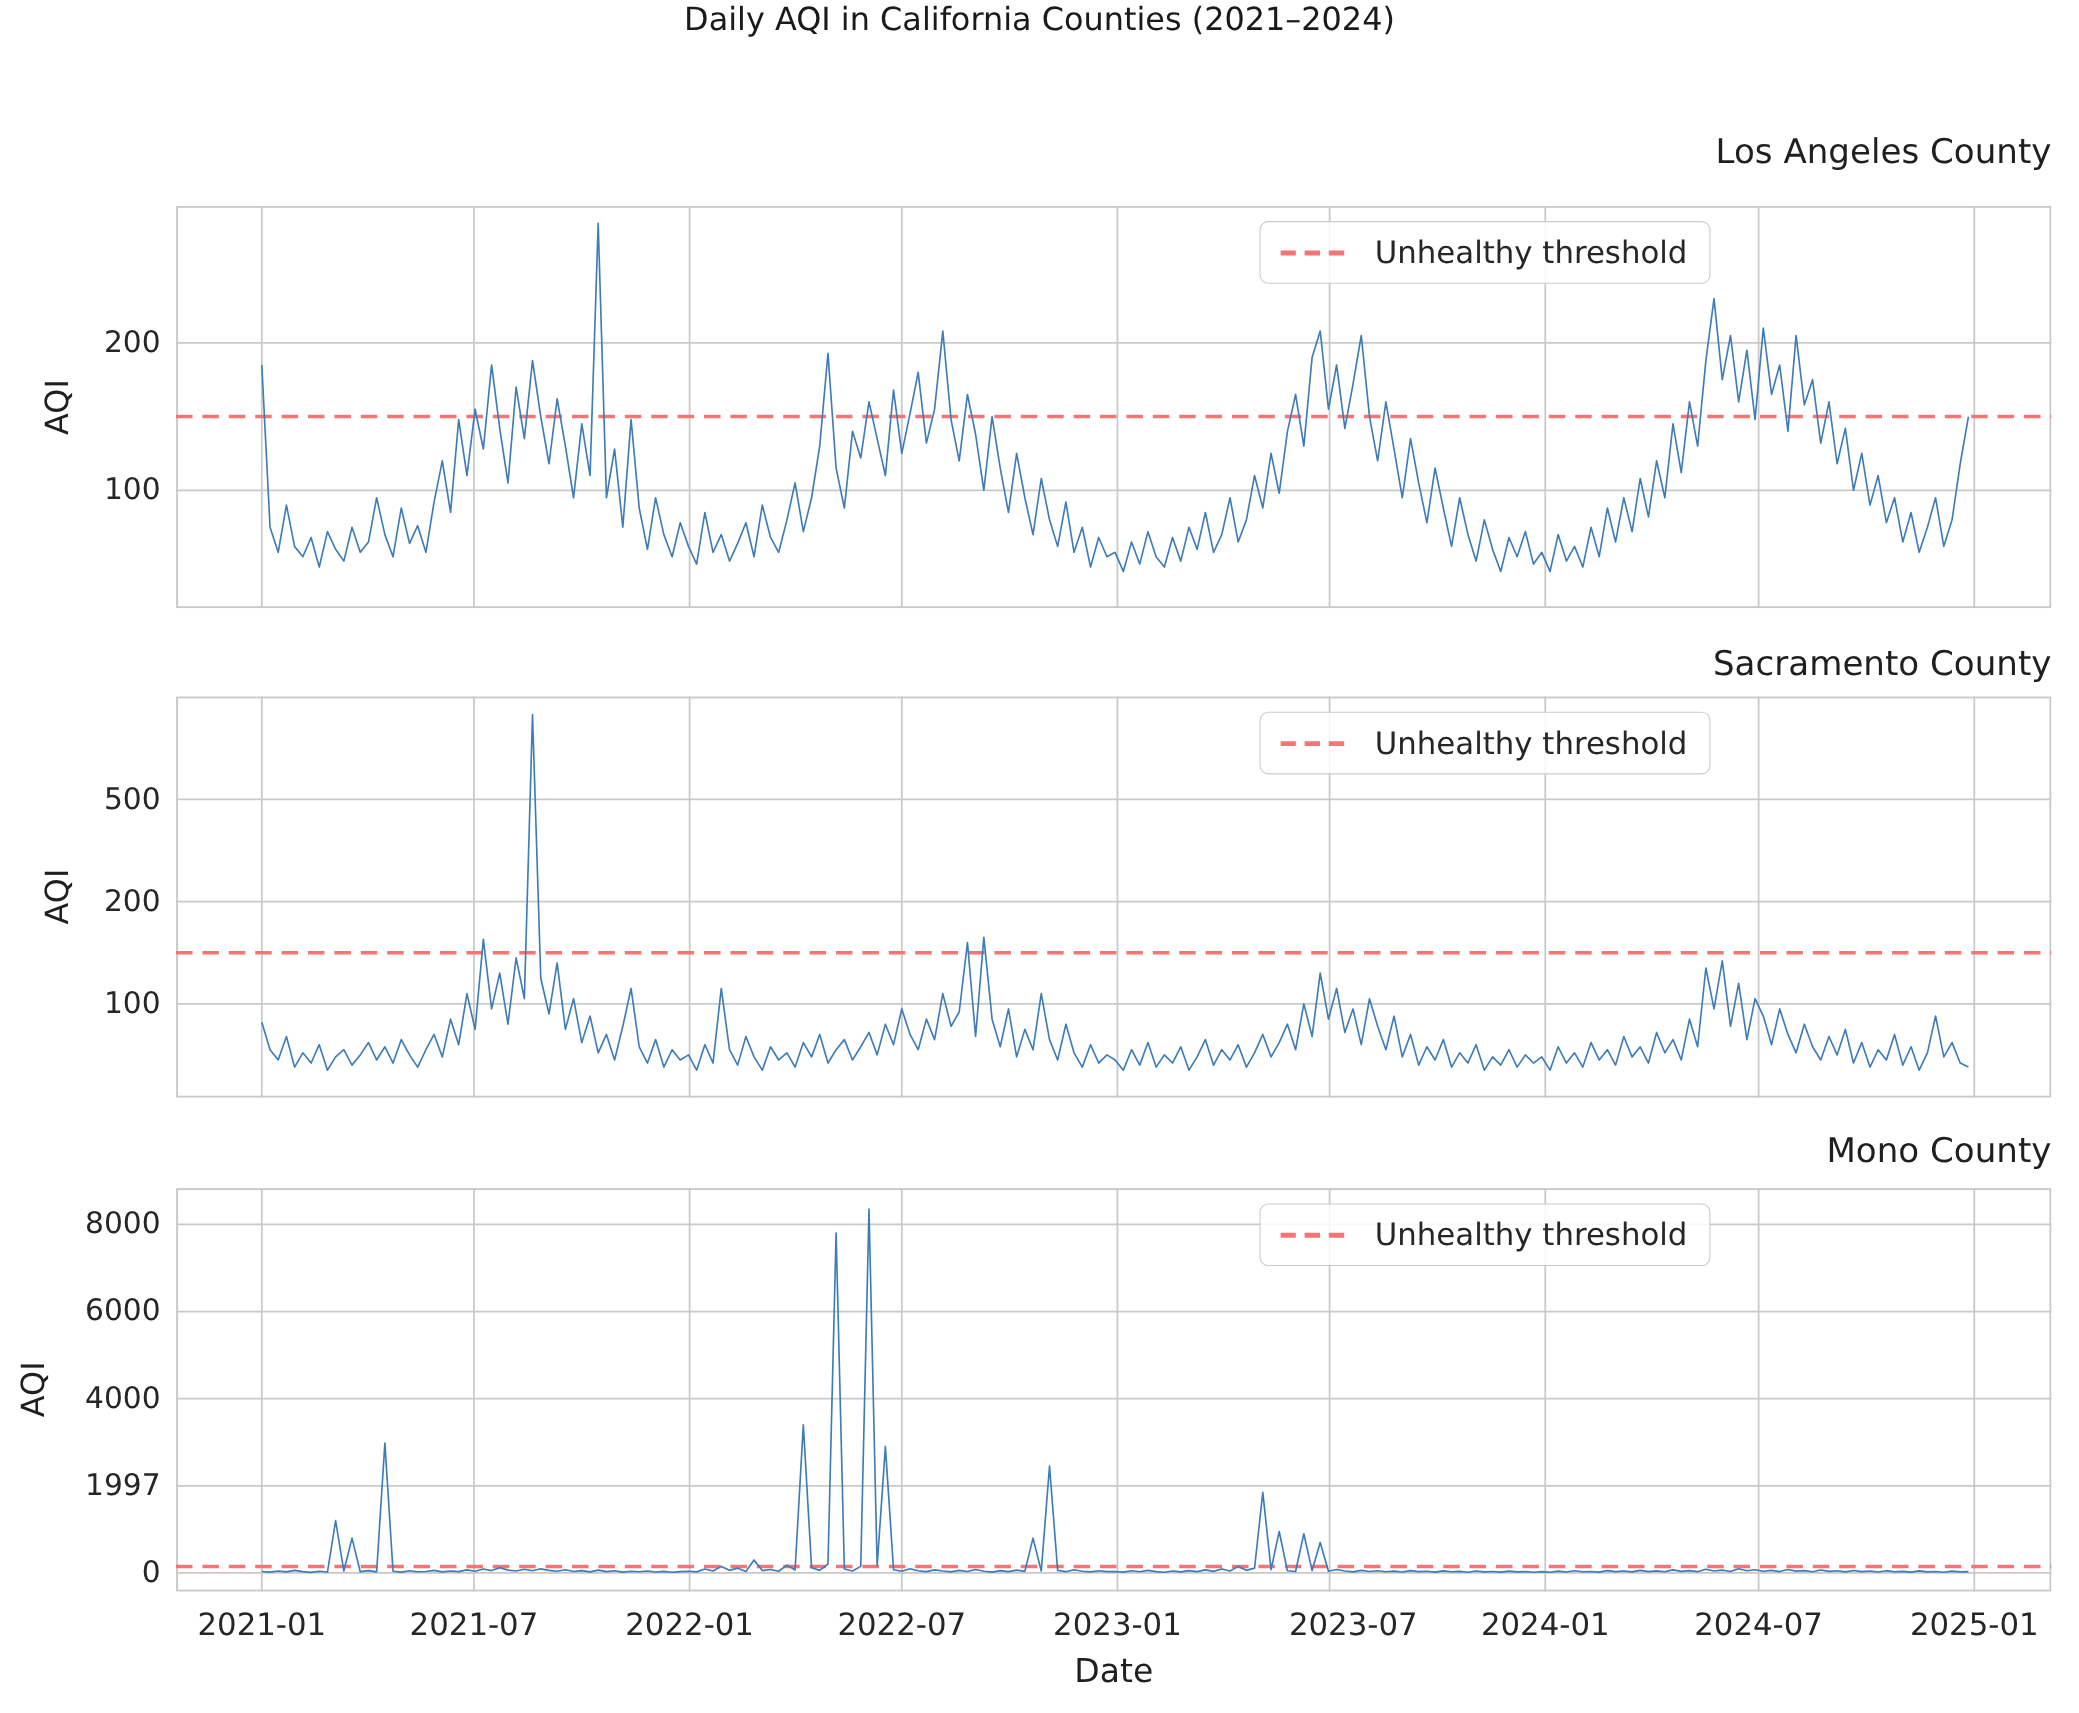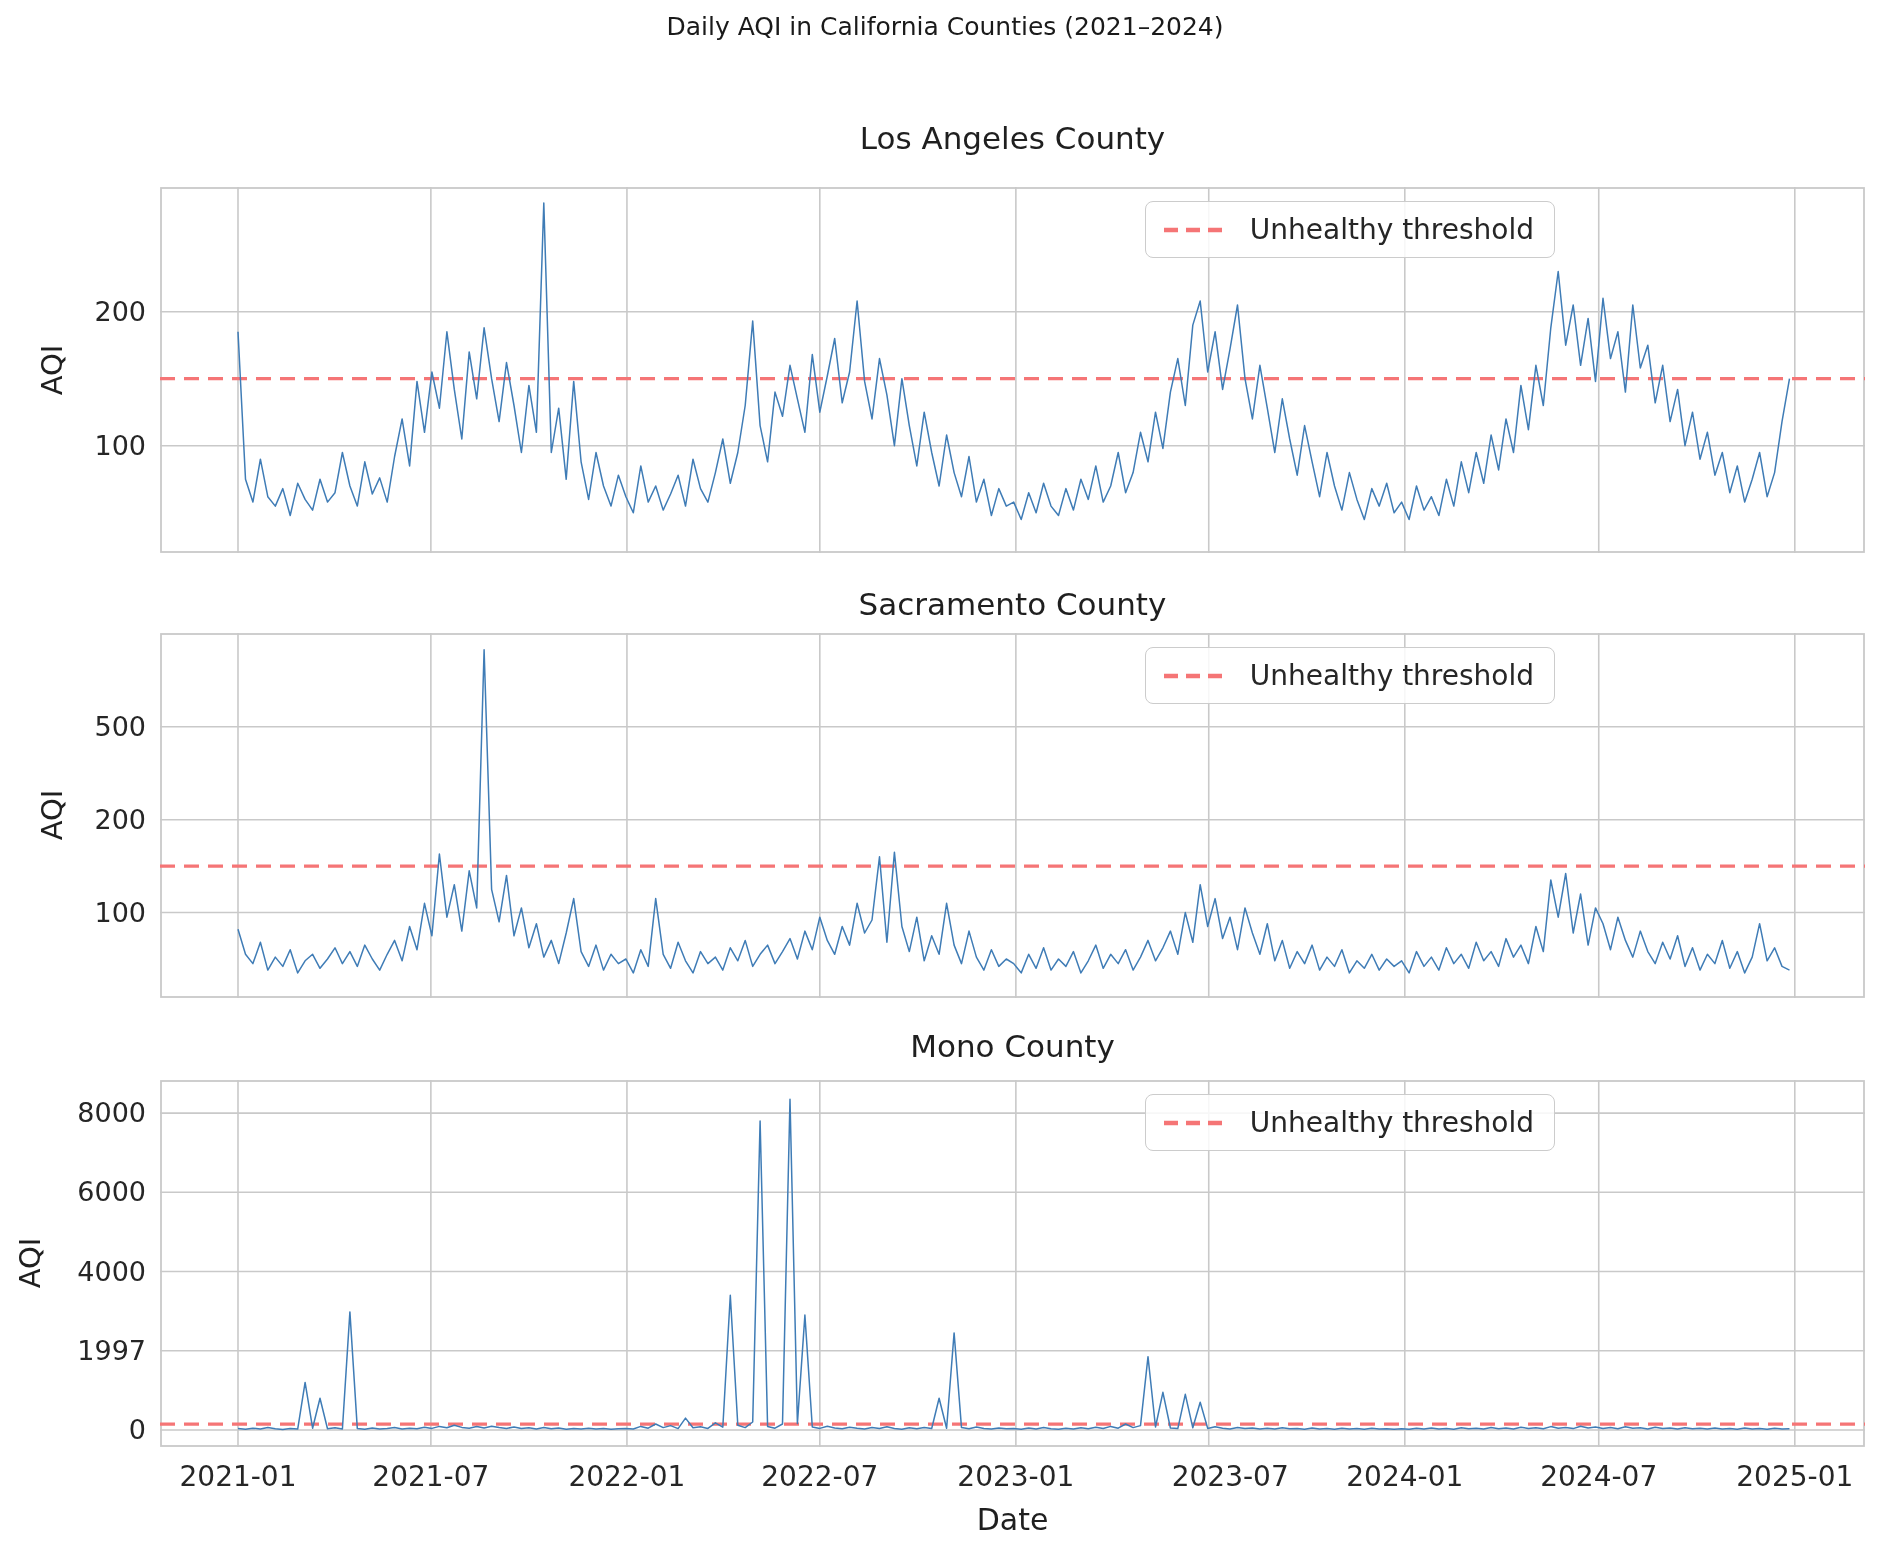--- a/index.html
+++ b/index.html
@@ -5,26 +5,26 @@
   html,body{margin:0;padding:0;background:#ffffff;}
   .fig{
     position:relative;
     width:1890px;height:1557px;
     background:#ffffff;
     font-family:"DejaVu Sans", sans-serif;
     color:#1a1a1a;
     overflow:hidden;
   }
   .suptitle{
-    position:absolute;top:12px;left:0;width:1890px;
-    text-align:center;font-size:25px;color:#1a1a1a;
+    position:absolute;top:0;left:0;width:1890px;
+    text-align:center;font-size:29px;color:#1a1a1a;
   }
   .sp-title{
     position:absolute;left:160px;width:1705px;
-    text-align:center;font-size:31px;color:#1f1f1f;
+    text-align:right;font-size:31px;color:#1f1f1f;
   }
   #title0{top:120px;} #title1{top:586px;} #title2{top:1028px;}
   .plot{position:absolute;left:160px;width:1405px;}
   #plot0{top:187px;height:366px;}
   #plot1{top:633px;height:365px;}
   #plot2{top:1080px;height:367px;}
   .plot svg{position:absolute;left:0;top:0;display:block;}
   .ylabel{
     position:absolute;font-size:29px;color:#1f1f1f;
     transform:translate(-50%,-50%) rotate(-90deg);

